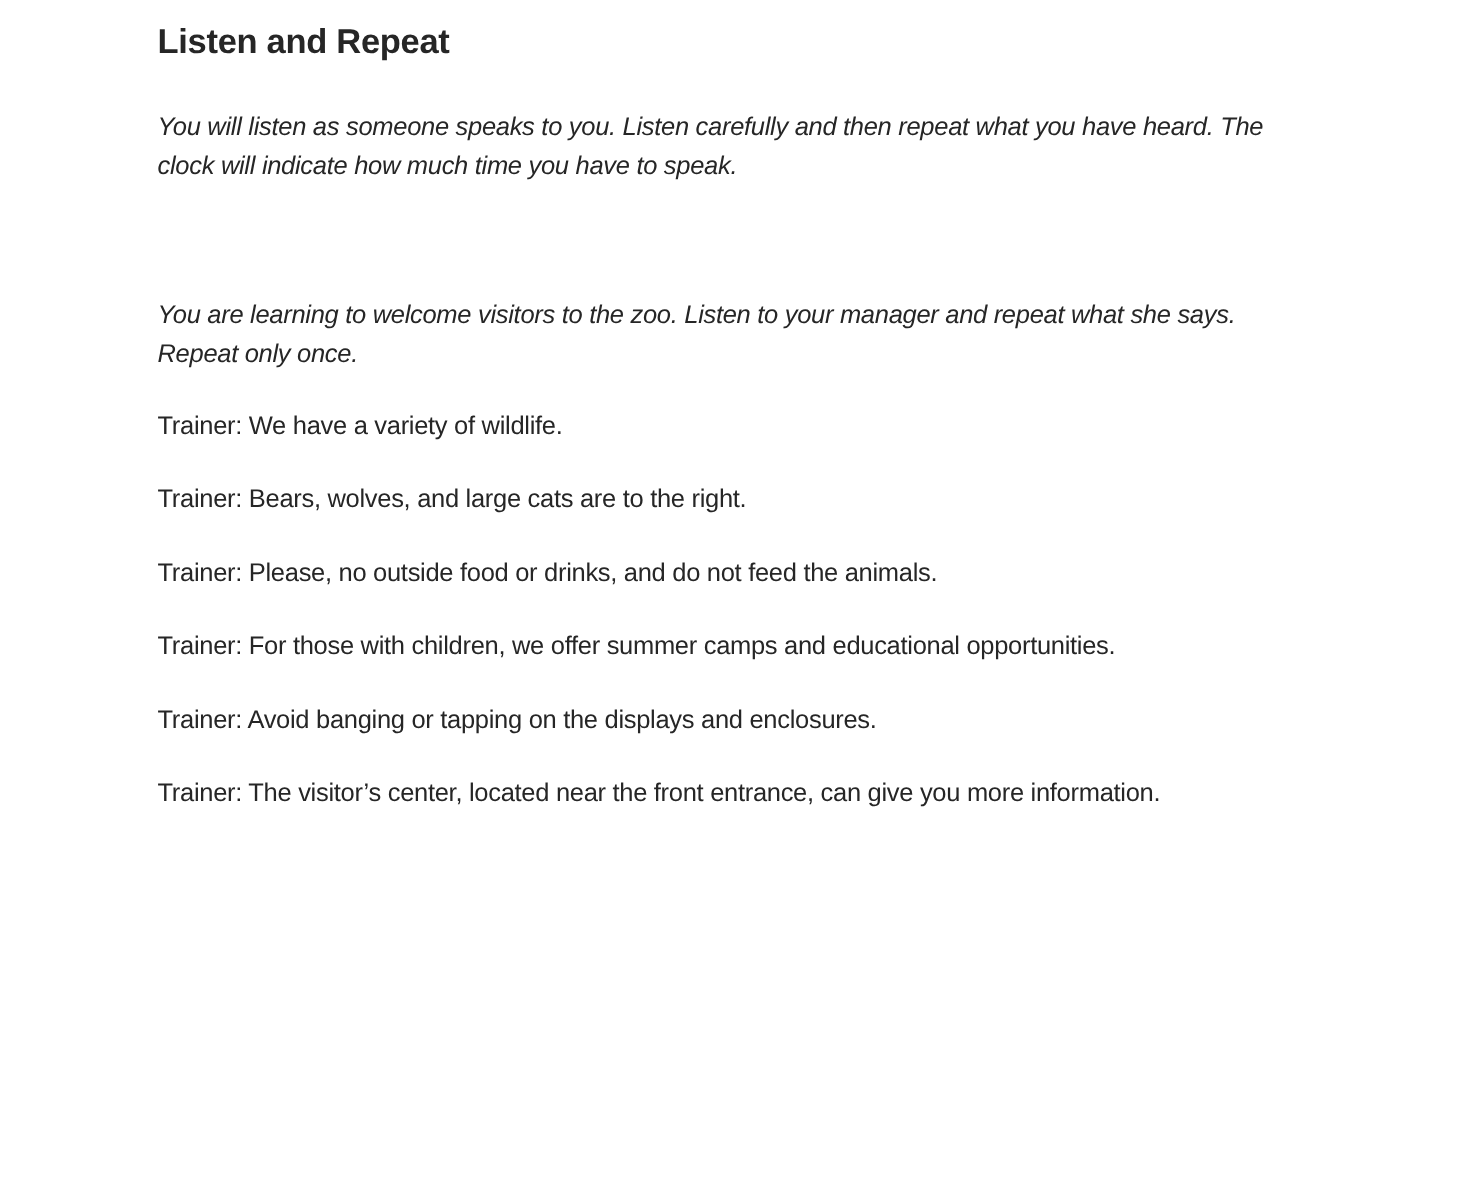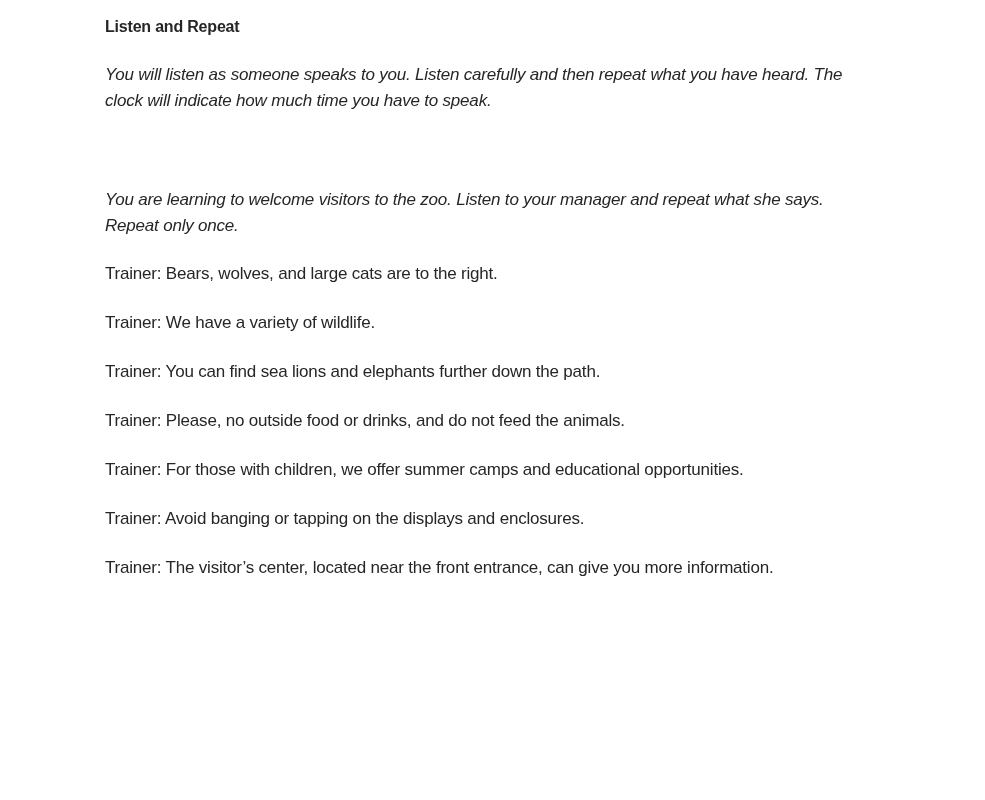--- a/index.html
+++ b/index.html
@@ -15,23 +15,23 @@
     width: 985px;
     height: 800px;
     padding: 14px 105px 0 105px;
     font-family: "Liberation Sans", "DejaVu Sans", sans-serif;
     color: #262626;
     font-size: 17px;
     line-height: 26px;
     letter-spacing: -0.2px;
   }
   .heading {
-    font-size: 16px;
+    font-size: 23px;
     font-weight: 700;
-    margin: 0 0 22px 0;
+    margin: 0 0 32px 0;
     line-height: 26px;
   }
   .para {
     margin: 0 0 22px 0;
     max-width: 765px;
     font-style: italic;
   }
   .spacer-large {
     height: 51px;
   }
@@ -47,25 +47,24 @@
 
   <h1 class="heading">Listen and Repeat</h1>
 
   <p class="para">You will listen as someone speaks to you. Listen carefully and then repeat what you have heard. The clock will indicate how much time you have to speak.</p>
 
 
   <div class="spacer-large"></div>
 
   <p class="para">You are learning to welcome visitors to the zoo. Listen to your manager and repeat what she says. Repeat only once.</p>
 
+  <p class="trainer-line">Trainer: We have a variety of wildlife.</p>
+
   <p class="trainer-line">Trainer: Bears, wolves, and large cats are to the right.</p>
 
-  <p class="trainer-line">Trainer: We have a variety of wildlife.</p>
-
-  <p class="trainer-line">Trainer: You can find sea lions and elephants further down the path.</p>
 
   <p class="trainer-line">Trainer: Please, no outside food or drinks, and do not feed the animals.</p>
 
   <p class="trainer-line">Trainer: For those with children, we offer summer camps and educational opportunities.</p>
 
   <p class="trainer-line">Trainer: Avoid banging or tapping on the displays and enclosures.</p>
 
   <p class="trainer-line">Trainer: The visitor’s center, located near the front entrance, can give you more information.</p>
 
 </div>

